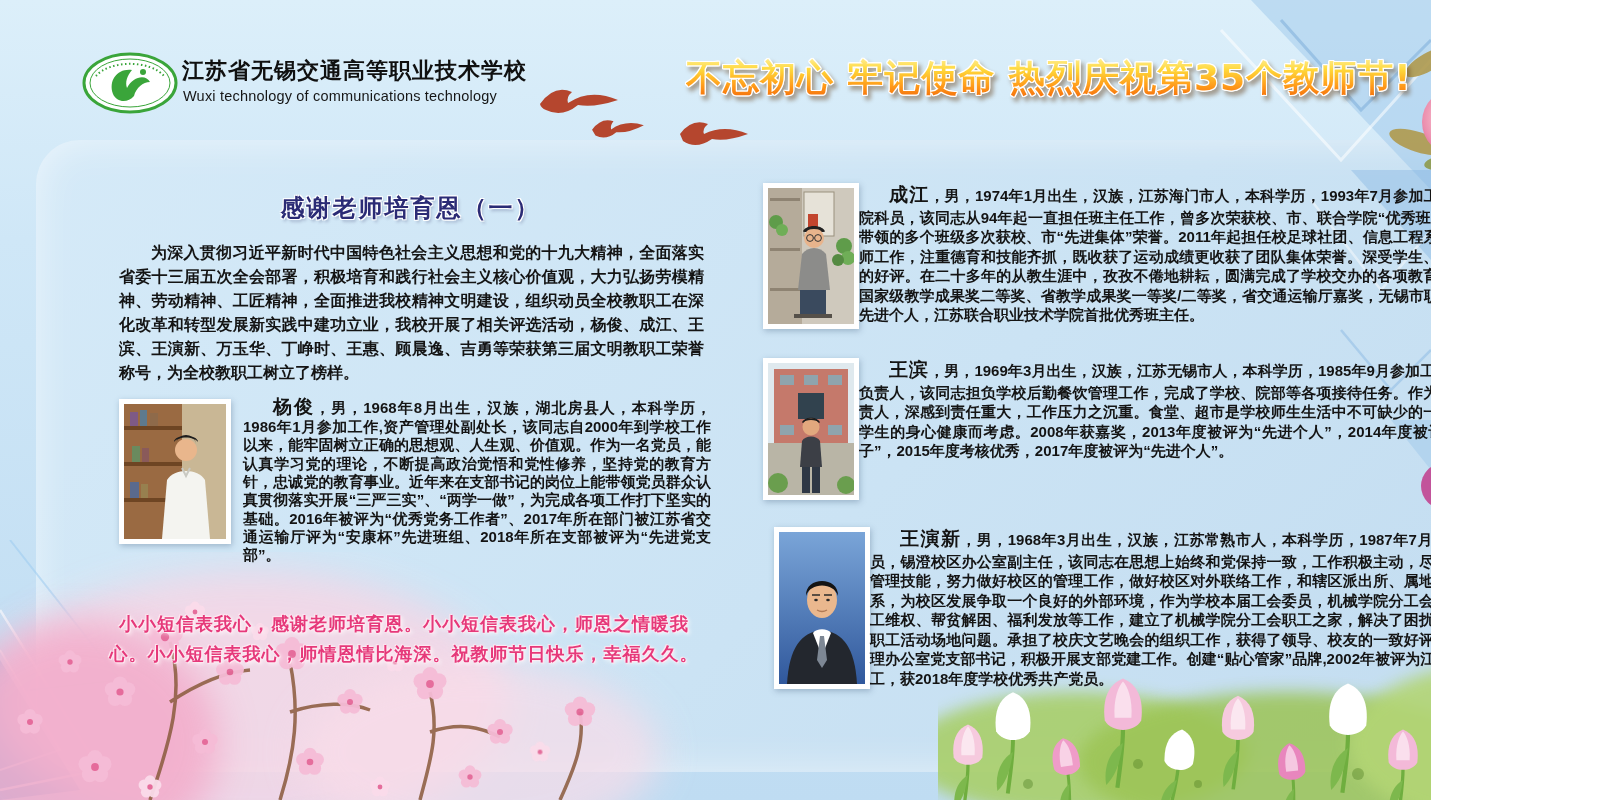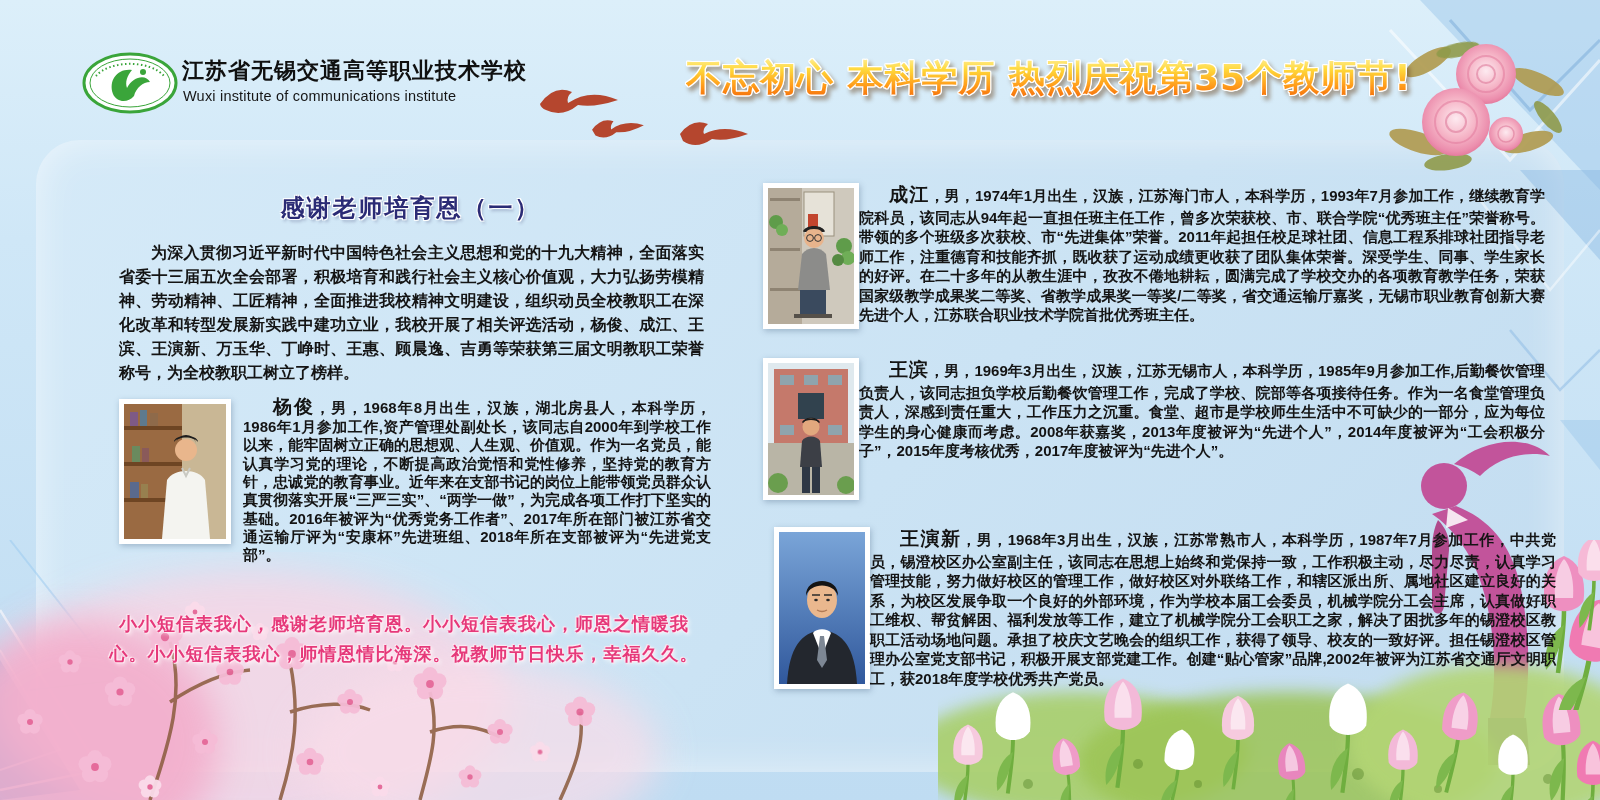--- a/index.html
+++ b/index.html
@@ -1,16 +1,16 @@
 <!DOCTYPE html>
 <html><head>
 <meta charset="utf-8">
 <style>
   html,body{margin:0;padding:0;}
-  .stage{position:relative;width:1600px;height:800px;overflow:hidden;
+  .stage{position:relative;width:1431px;height:800px;overflow:hidden;
     background:linear-gradient(180deg,#dceffa 0%,#cfe7f7 30%,#bfdcf2 100%);
     font-family:"Liberation Sans",sans-serif;}
   .abs{position:absolute;}
   
   .panel{left:36px;top:140px;width:1528px;height:632px;border-radius:44px;
     background:linear-gradient(135deg,#d5eaf8 0%,#cbe3f4 55%,#c2dcf0 100%);
     box-shadow:inset 0 0 40px rgba(255,255,255,.55);z-index:1;}
   
   .logo{left:80px;top:50px;z-index:5;}
   .school-zh{left:182px;top:56px;font-family:"DejaVu Serif",serif;font-weight:bold;
@@ -87,31 +87,31 @@
 
   <svg class="abs logo" width="100" height="66" viewBox="0 0 100 66">
     <ellipse cx="50" cy="33" rx="46" ry="29" fill="#ffffff" stroke="#3aa53a" stroke-width="3"></ellipse>
     <ellipse cx="50" cy="33" rx="40" ry="24" fill="none" stroke="#3aa53a" stroke-width="1"></ellipse>
     <path d="M16,26 A38,22 0 0 1 84,26" fill="none" stroke="#3aa53a" stroke-width="2" stroke-dasharray="1.5,2.5"></path>
     <path d="M33,44 C28,30 38,18 52,20 C47,26 45,32 47,38 C53,26 66,24 70,32 C63,32 56,38 54,46 C48,53 37,53 33,44 Z" fill="#3aa53a"></path>
     <circle cx="63" cy="22" r="3" fill="#3aa53a"></circle>
   </svg>
 
   <div class="abs school-zh">江苏省无锡交通高等职业技术学校</div>
-  <div class="abs school-en">Wuxi institute of communications institute</div>
+  <div class="abs school-en">Wuxi technology of communications technology</div>
 
   <svg class="abs birds" width="270" height="80" viewBox="0 0 270 80">
     <g fill="#b5462e">
       <path d="M10,28 Q24,8 42,16 Q36,21 38,27 Q60,12 88,24 Q64,32 48,29 Q32,42 16,34 Q11,32 10,28 Z"></path>
       <path d="M62,52 Q72,40 84,45 Q80,49 81,53 Q96,44 114,51 Q98,58 86,56 Q75,64 65,58 Z" transform="rotate(-4 88 52)"></path>
       <path d="M150,58 Q162,42 178,48 Q172,53 174,58 Q194,48 218,58 Q196,66 182,63 Q166,74 153,65 Z"></path>
     </g>
   </svg>
 
-  <div class="abs banner-title">不忘初心 本科学历  热烈庆祝第35个教师节!</div>
+  <div class="abs banner-title">不忘初心 牢记使命  热烈庆祝第35个教师节!</div>
 
   <svg class="abs peony" width="220" height="155" viewBox="0 0 220 155">
     <defs>
       <radialGradient id="peo" cx="50%" cy="45%" r="60%">
         <stop offset="0%" stop-color="#fdeaf0"></stop>
           <stop offset="45%" stop-color="#f6b8c9"></stop>
         <stop offset="80%" stop-color="#ec8fae"></stop>
           <stop offset="100%" stop-color="#e06d92"></stop>
       </radialGradient>
     </defs>

